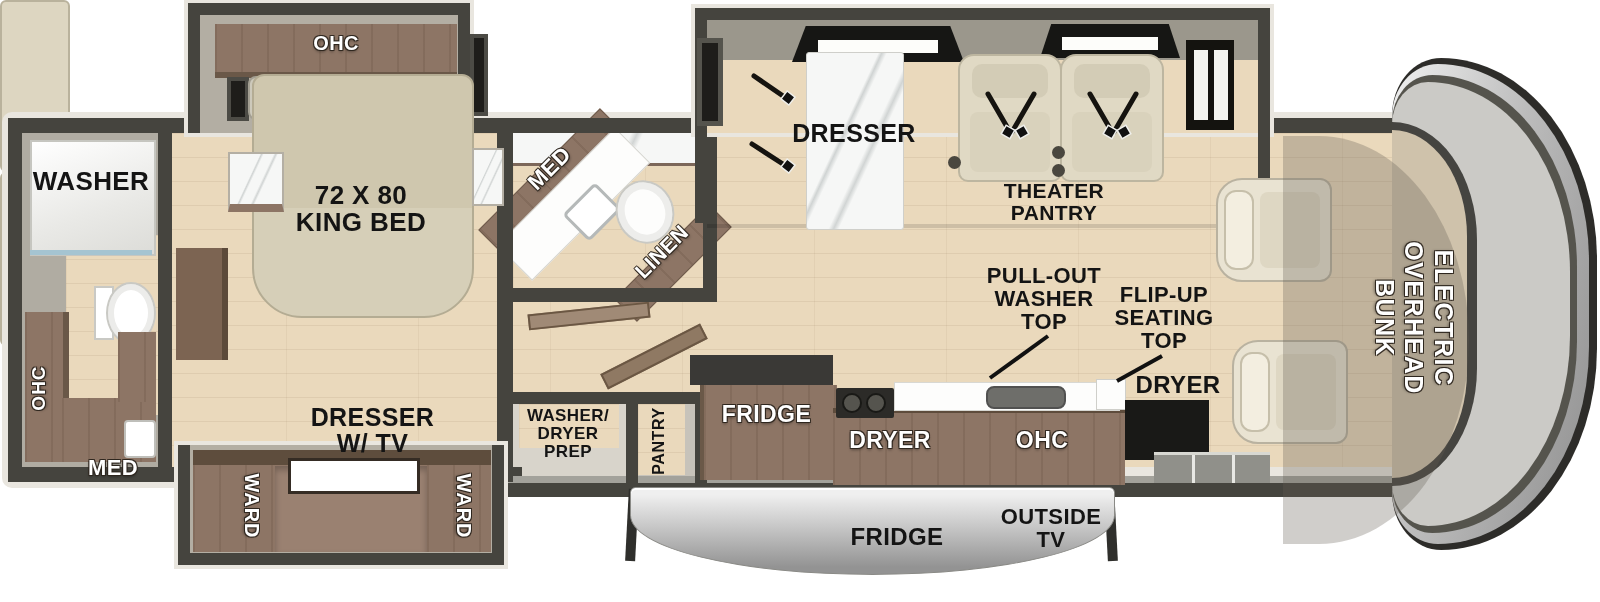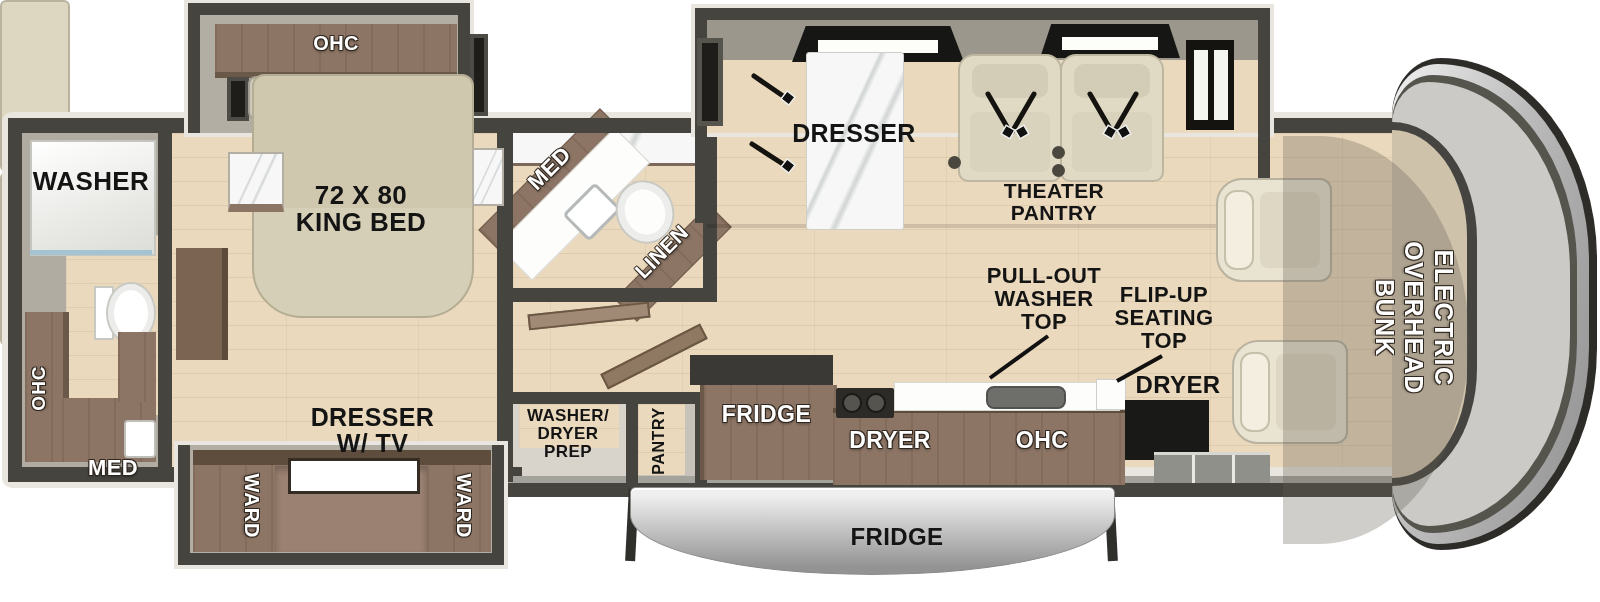--- a/index.html
+++ b/index.html
@@ -234,14 +234,16 @@
 
   <div class="lbl" style="left:783px;top:120px;width:142px;font-size:25px;">DRESSER</div>
   <div class="lbl" style="left:973px;top:180px;width:162px;font-size:21px;">THEATER
 PANTRY</div>
 
   <div class="lbl lblw r90" style="left:1305px;top:272px;width:214px;height:92px;font-size:25px;letter-spacing:1.5px;line-height:1.18;">ELECTRIC
 OVERHEAD
 BUNK</div>
 
   <div class="lbl" style="left:797px;top:524px;width:200px;font-size:24px;">FRIDGE</div>
+  <div class="lbl" style="left:988px;top:505px;width:126px;font-size:22px;">OUTSIDE
+TV</div>
 
 </div>
 
 </body></html>

